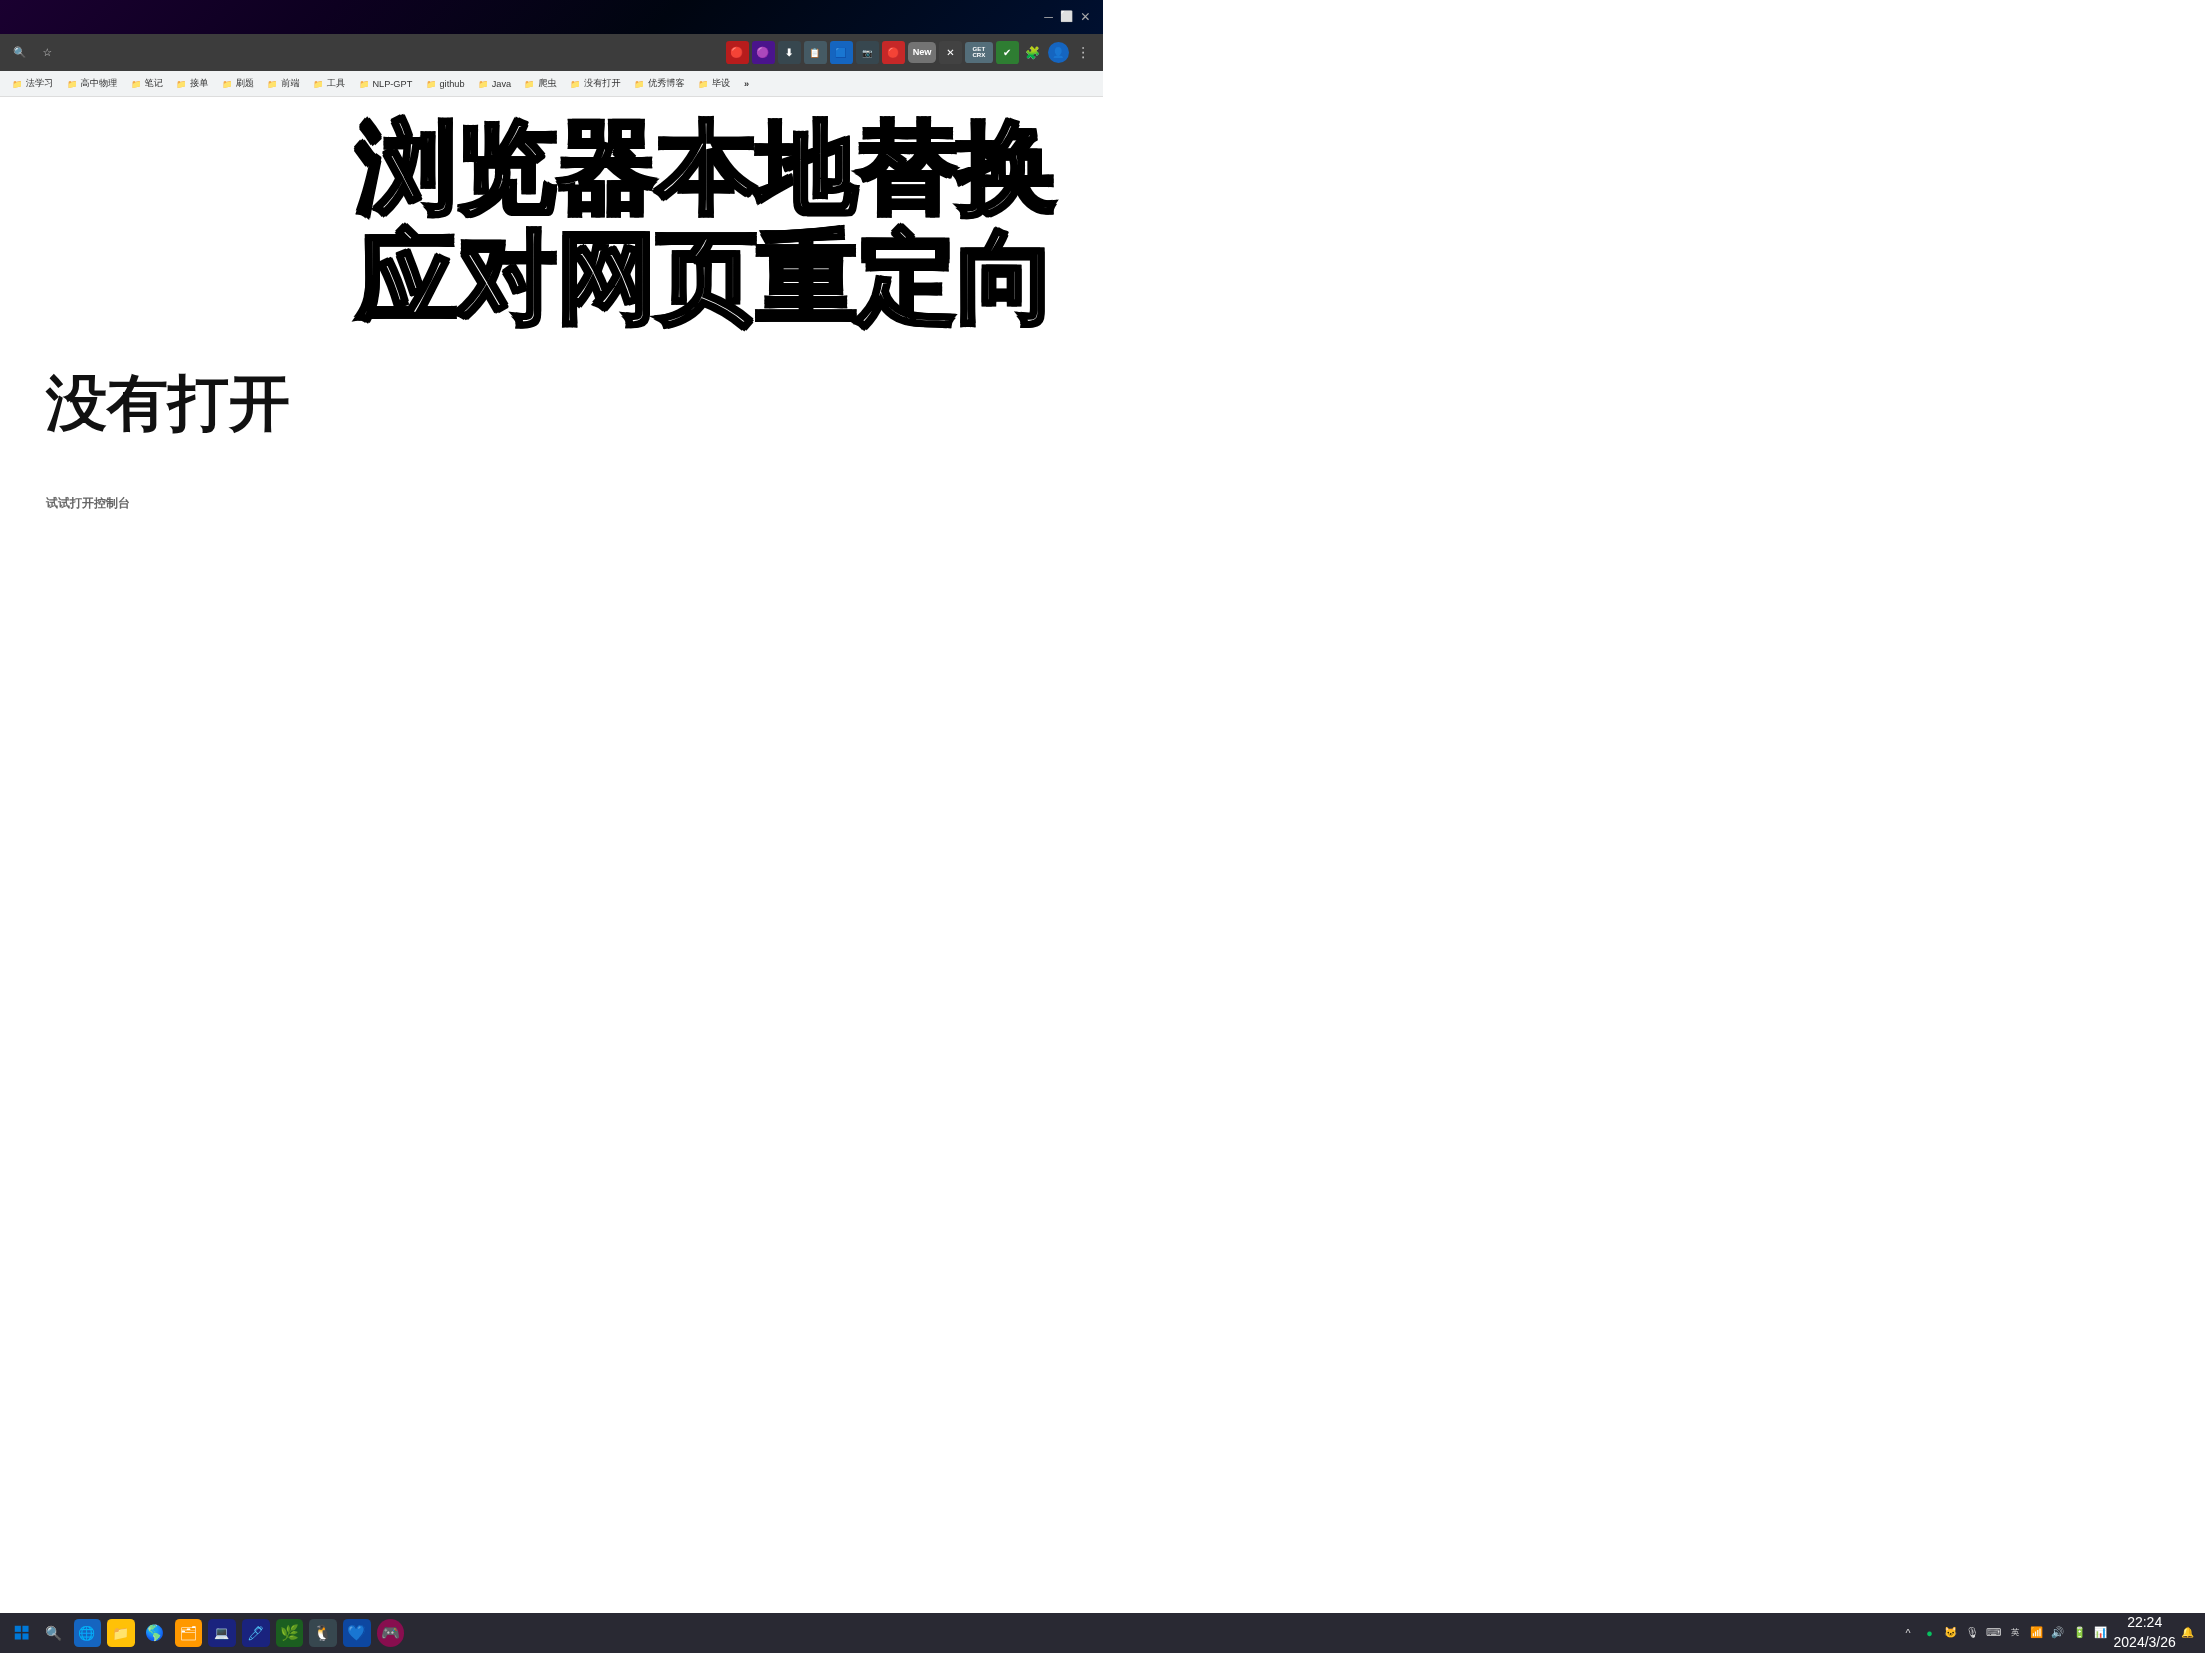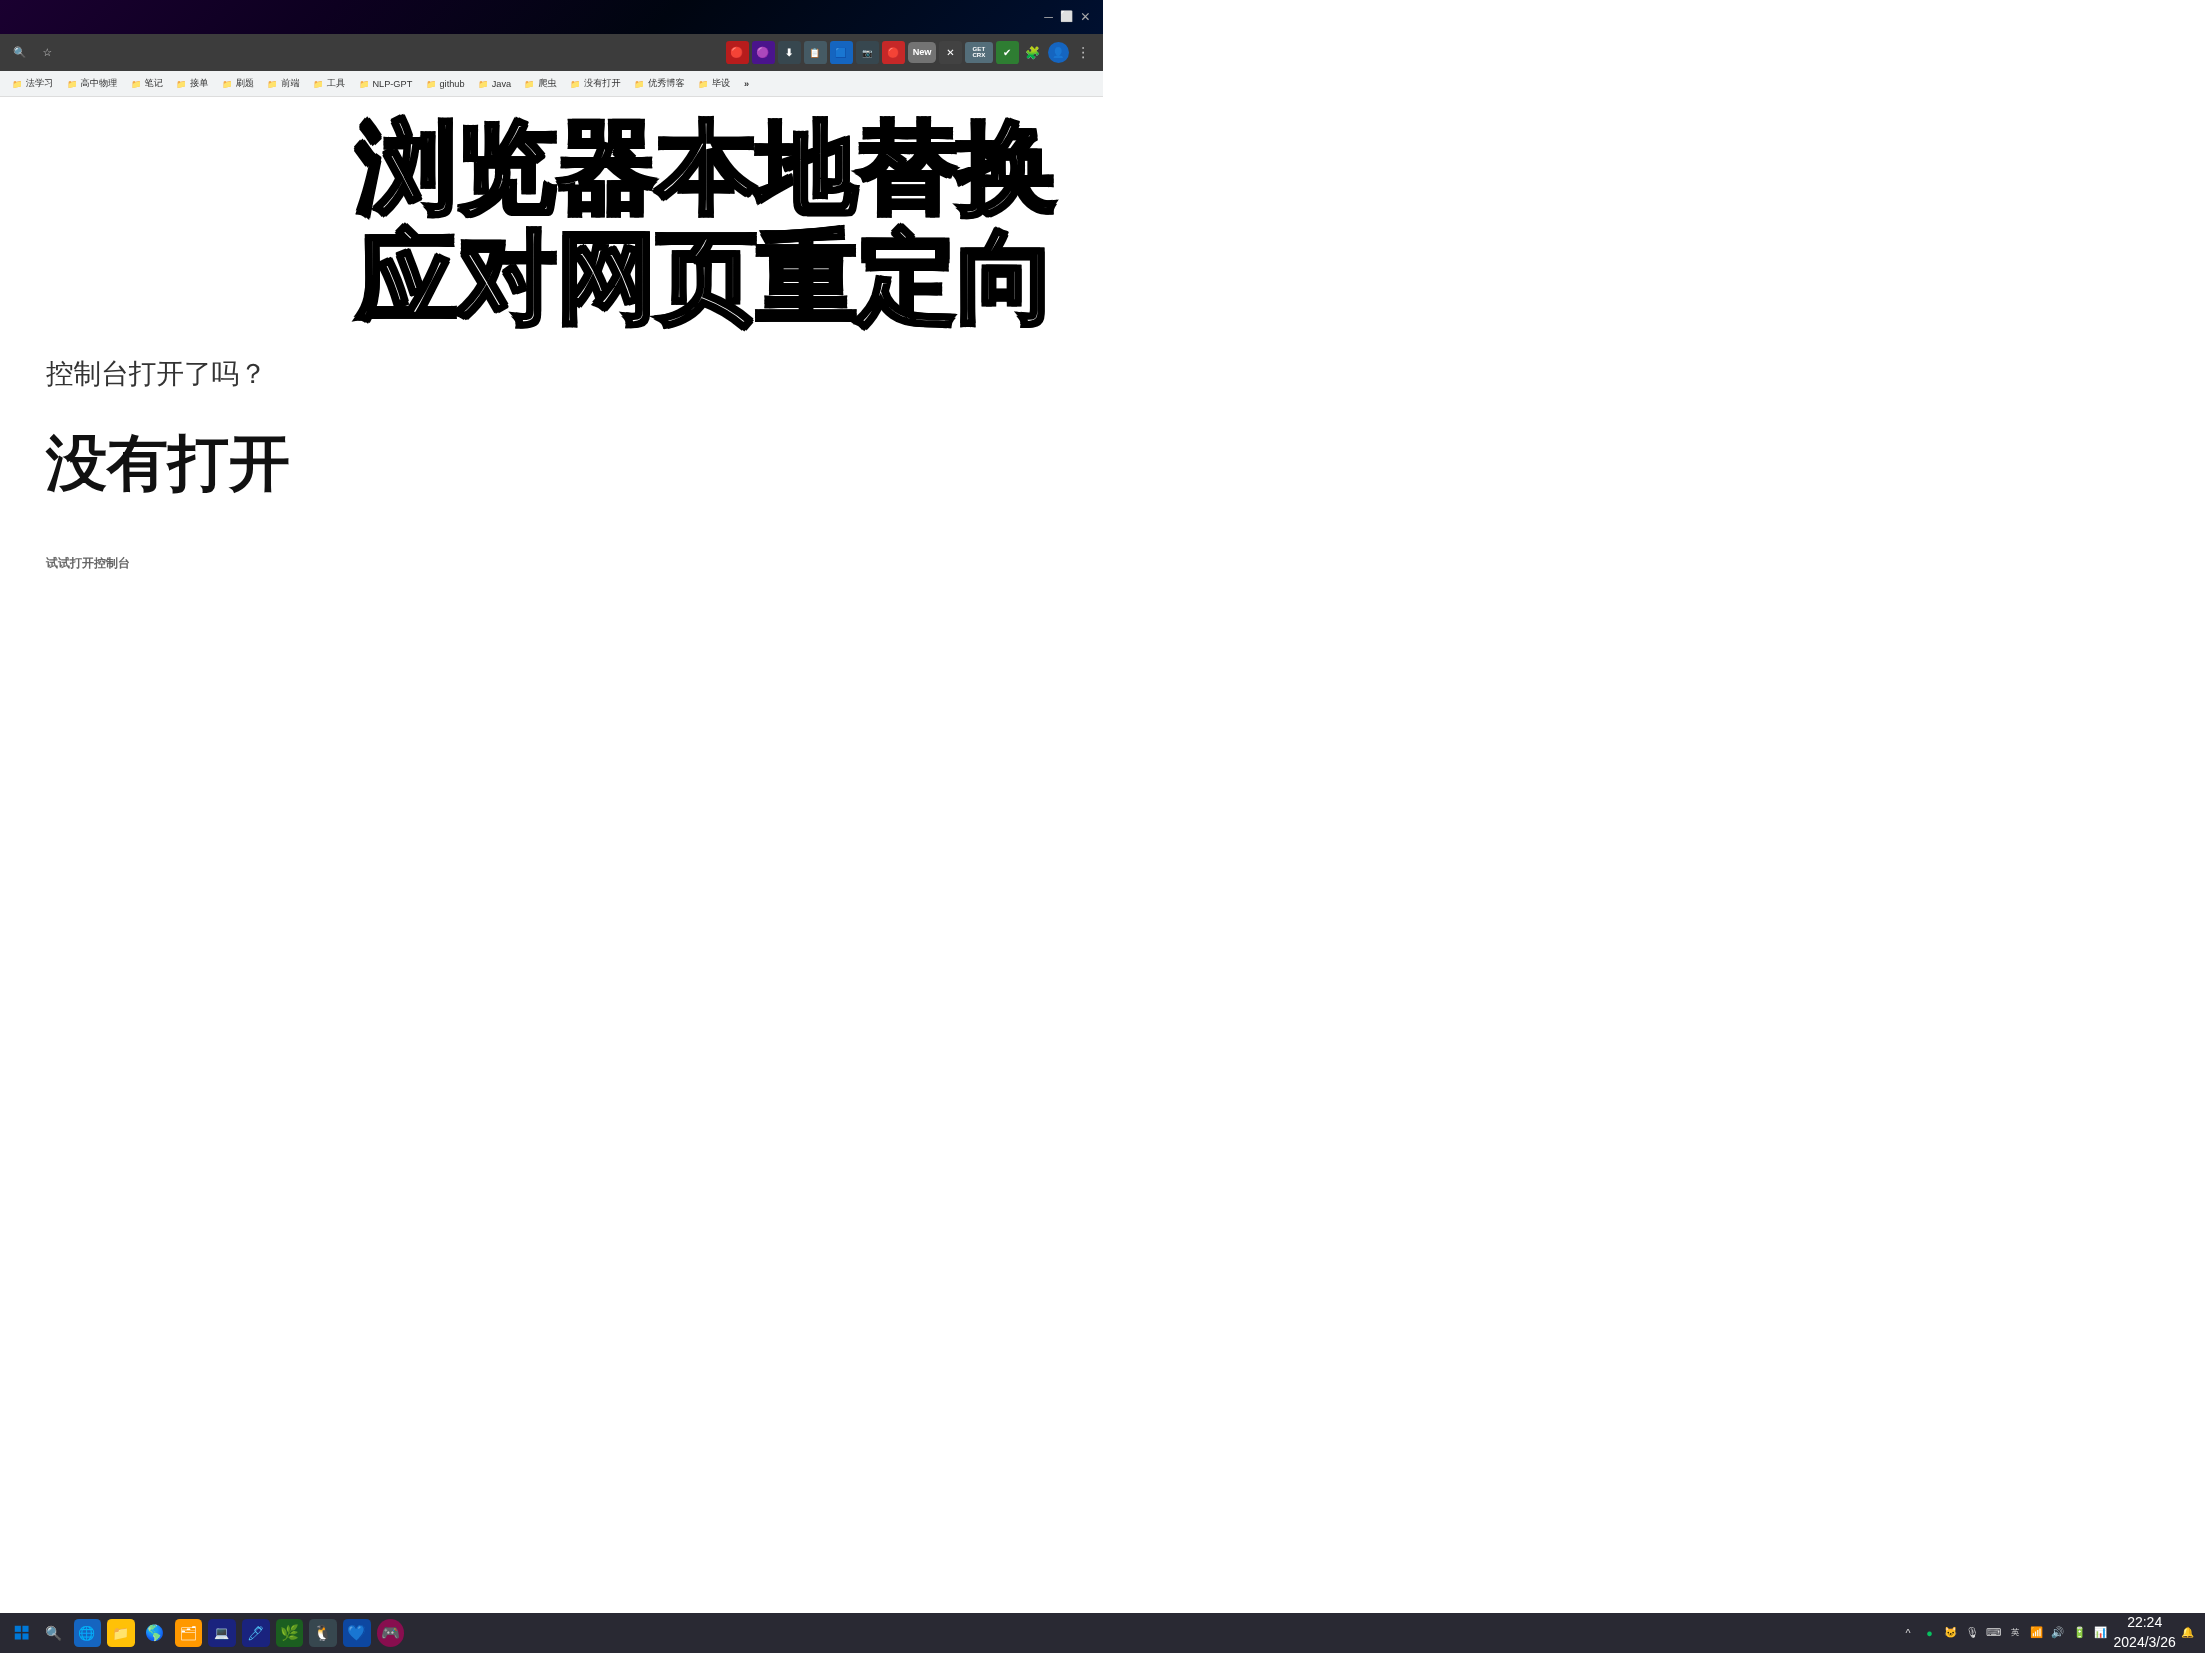--- a/index.html
+++ b/index.html
@@ -95,21 +95,21 @@
       background: #ffffff;
       width: 100%;
       height: calc(100% - 34px - 37px - 26px - 40px);
       padding: 15.3px 46px;
       overflow-y: auto;
     }
 
     
     .big-title {
       text-align: right;
-      margin-bottom: 23px;
+      margin-bottom: 31px;
       line-height: 1.1;
     }
     .big-title-text {
       font-size: 100px;
       font-weight: 900;
       color: #ffffff;
       -webkit-text-stroke: 3.8px #000;
       text-shadow: 2.3px 2.3px 0 #000, -2.3px -2.3px 0 #000, 2.3px -2.3px 0 #000, -2.3px 2.3px 0 #000;
       font-family: 'Microsoft YaHei', 'SimHei', sans-serif;
       display: block;
@@ -305,21 +305,20 @@
   <div class="bookmark-item" style="font-weight:bold;">»</div>
 </div>
 
 <div class="main-content">
 
   <div class="big-title">
     <span class="big-title-text">浏览器本地替换</span>
     <span class="big-title-text">应对网页重定向</span>
   </div>
 
-  <div class="question-text">控制台打开了吗？</div>
 
   <div class="answer-text">没有打开</div>
 
   <div class="small-hint">试试打开控制台</div>
 </div>
 
 <div class="taskbar">
   <div class="taskbar-start">
     <svg width="15.3" height="15.3" viewBox="0 0 20 20">
       <rect x="1" y="1" width="8" height="8" fill="#0078d7"></rect>

